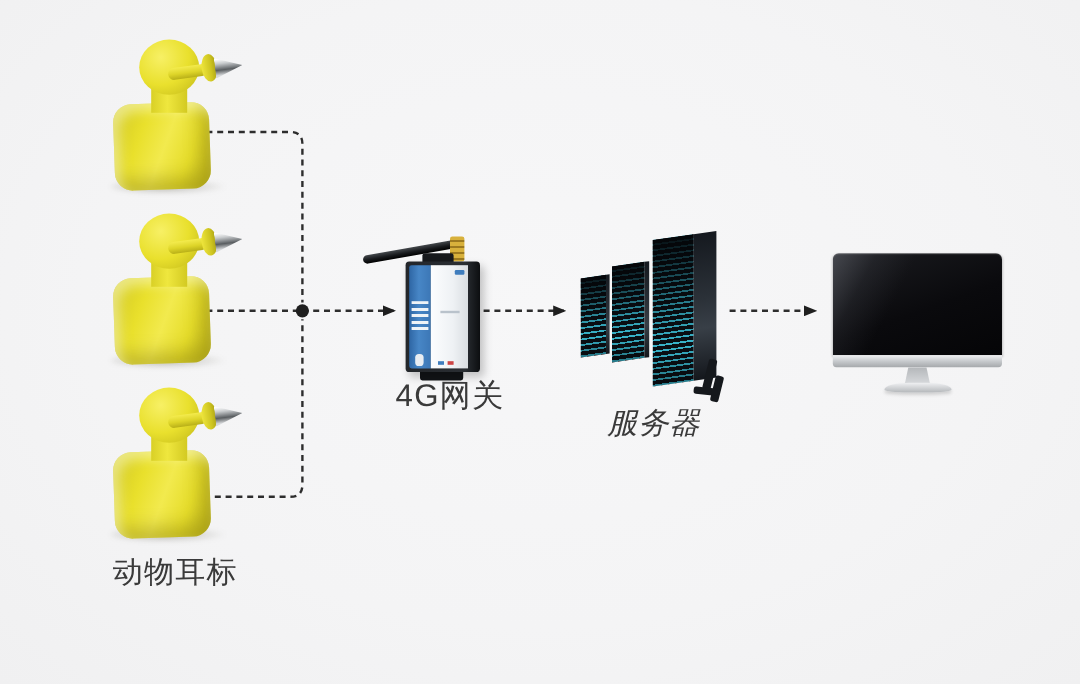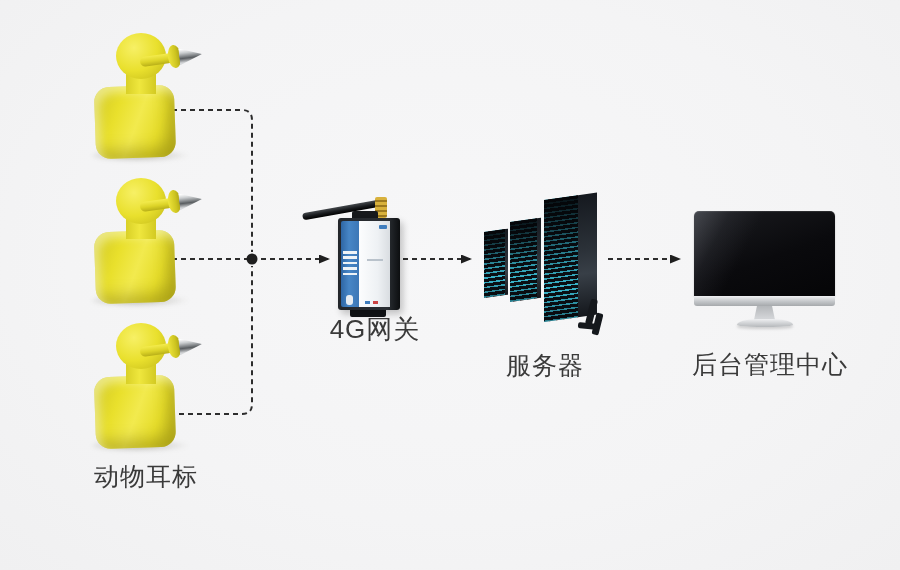--- a/index.html
+++ b/index.html
@@ -100,21 +100,21 @@
     background:linear-gradient(180deg,#b4b7ba,#d7d9dc);}
   .mon-base{position:absolute;left:43px;top:108px;width:56px;height:8px;
     border-radius:50% / 100% 100% 38% 38%;
     background:linear-gradient(180deg,#eff0f2,#b5b8bb);
     box-shadow:0 2px 3px rgba(0,0,0,.16);}
 
   
   .node-label{position:absolute;font-size:25px;letter-spacing:1px;color:#3a3a3a;text-align:center;white-space:nowrap;}
   .lbl-tags{left:86px;top:460px;width:120px;}
   .lbl-gateway{left:303px;top:312px;width:144px;font-size:26px;}
-  .lbl-server{left:478px;top:349px;width:134px;}
+  .lbl-server{left:478px;top:336px;width:134px;font-style:italic;}
   .lbl-management{left:678px;top:348px;width:184px;}
 </style>
 </head>
 <body>
 
 <div class="canvas">
 
   <svg class="connectors" width="900" height="570" viewBox="0 0 900 570">
     <defs>
       <marker id="arrow" markerWidth="11" markerHeight="9" refX="9" refY="4.5" orient="auto" markerUnits="userSpaceOnUse">
@@ -200,15 +200,14 @@
   <div class="monitor">
     <div class="mon-screen"></div>
     <div class="mon-chin"></div>
     <div class="mon-neck"></div>
     <div class="mon-base"></div>
   </div>
 
   <div class="node-label lbl-tags">动物耳标</div>
   <div class="node-label lbl-gateway">4G网关</div>
   <div class="node-label lbl-server">服务器</div>
-  <div class="node-label lbl-management">后台管理中心</div>
 
 </div>
 
 </body></html>

